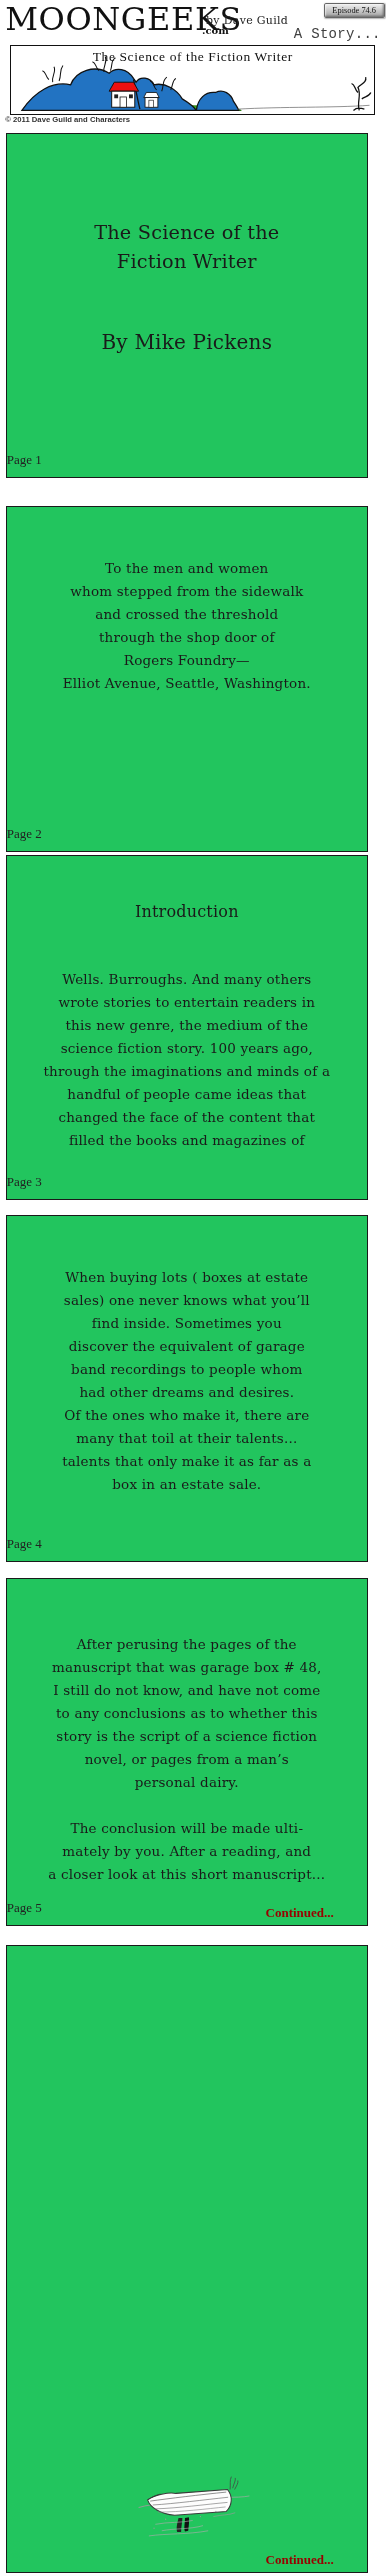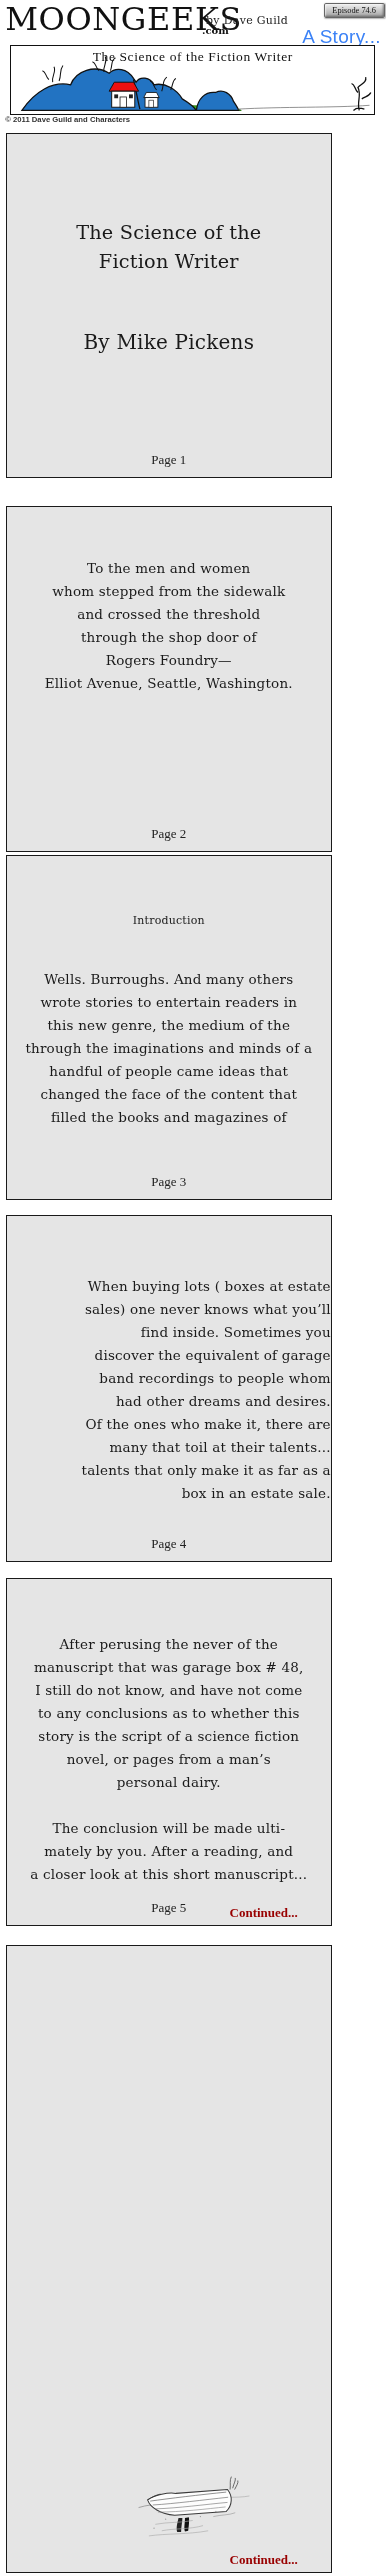--- a/index.html
+++ b/index.html
@@ -12,55 +12,55 @@
   .logo-by{position:absolute;left:206px;top:14px;font-family:"DejaVu Serif",serif;
            font-size:11px;color:#222;letter-spacing:0.3px;}
   .logo-com{position:absolute;left:202px;top:25px;font-family:"DejaVu Serif",serif;
             font-weight:bold;font-size:10px;color:#111;}
   .episode-badge{position:absolute;right:1.3px;top:3.2px;width:59px;height:13px;
             background:linear-gradient(180deg,#f0f0f0 0%,#cccccc 45%,#a3a3a3 100%);
             border:0.6px solid #666;border-radius:1.9px;
             box-shadow:inset -1.3px -1.3px 1.9px rgba(0,0,0,.35), inset 0.6px 0.6px 1.3px rgba(255,255,255,.9), 0.6px 0.6px 1.3px rgba(0,0,0,.3);
             font-family:"Liberation Serif",serif;font-size:8.4px;color:#111;
             text-align:center;line-height:13px;cursor:pointer;}
-  .story-label{position:absolute;right:5.2px;top:26px;font-family:Liberation Sans, sans-serif;
-            font-size:19px;color:#3b82f6;letter-spacing:0.3px;}
+  .story-label{position:absolute;right:5.2px;top:26px;font-family:Liberation Mono, monospace;
+            font-size:14px;color:#404040;letter-spacing:0.3px;}
   .title-box{position:absolute;left:10.3px;top:45px;width:365px;height:70px;
             border:1.3px solid #111;background:#fff;box-sizing:border-box;}
   .title-text{position:absolute;left:0;right:0;top:2.6px;text-align:center;
             font-family:"Liberation Serif",serif;font-size:13.5px;letter-spacing:0.6px;color:#111;}
   .header-art{position:absolute;left:0.6px;bottom:0.6px;}
   .copyright{position:absolute;left:5.2px;top:115px;font-family:"Liberation Sans",sans-serif;
             font-size:7.7px;font-weight:bold;color:#333;}
 
   
-  .panel{position:absolute;left:5.8px;width:326px;border:1.3px solid #1a1a1a;background:#e5e5e5;
+  .panel{position:absolute;left:5.8px;width:362px;border:1.3px solid #1a1a1a;background:#22c55e;
          box-sizing:border-box;}
   .panel1{top:133px;height:345px;}
   .panel2{top:506px;height:346px;}
   .panel3{top:855px;height:345px;}
   .panel4{top:1215px;height:347px;}
   .panel5{top:1578px;height:348px;}
   .panel6{top:1945px;height:628px;}
 
   .pap{font-family:"DejaVu Serif",serif;color:#1a1a1a;letter-spacing:0.2px;}
   .centerblock{position:absolute;left:0;right:0;text-align:center;}
   .body-text{font-size:13.5px;line-height:23px;}
   .body-text-tight{font-size:13.5px;line-height:23px;}
 
   .p1-title{top:84px;font-size:19.3px;line-height:29px;}
   .p1-byline{top:196px;font-size:20px;}
-  .p3-heading{top:46px;font-size:11px;margin-top:12px;}
+  .p3-heading{top:46px;font-size:16px;}
   .p2-body{top:50px;}
   .p3-body{top:112px;}
-  .p4-body{top:59px;text-align:right;}
+  .p4-body{top:50px;}
   .p5-para1{top:54px;}
   .p5-para2{top:238px;}
 
-  .page-label{position:absolute;left:0;right:0;bottom:9px;text-align:center;
+  .page-label{position:absolute;left:0;right:0;bottom:9px;
               font-family:"Liberation Serif",serif;font-size:13px;color:#222;}
   .continued{position:absolute;right:33px;bottom:4.5px;font-family:"Liberation Serif",serif;
              font-weight:bold;font-size:13px;color:#990000;}
   .boat-art{position:absolute;left:129px;top:528px;}
 </style>
 </head>
 <body>
 
 <div class="page">
 
@@ -124,20 +124,21 @@
     </div>
     <div class="page-label">Page 2</div>
   </section>
 
   <section class="panel panel3">
     <div class="centerblock pap p3-heading">Introduction</div>
     <div class="centerblock pap body-text p3-body">
       <div>Wells. Burroughs. And many others</div>
       <div>wrote stories to entertain readers in</div>
       <div>this new genre, the medium of the</div>
+      <div>science fiction story. 100 years ago,</div>
       <div>through the imaginations and minds of a</div>
       <div>handful of people came ideas that</div>
       <div>changed the face of the content that</div>
       <div>filled the books and magazines of</div>
     </div>
     <div class="page-label">Page 3</div>
   </section>
 
   <section class="panel panel4">
     <div class="centerblock pap body-text-tight p4-body">
@@ -150,21 +151,21 @@
       <div>Of the ones who make it, there are</div>
       <div>many that toil at their talents...</div>
       <div>talents that only make it as far as a</div>
       <div>box in an estate sale.</div>
     </div>
     <div class="page-label">Page 4</div>
   </section>
 
   <section class="panel panel5">
     <div class="centerblock pap body-text-tight p5-para1">
-      <div>After perusing the never of the</div>
+      <div>After perusing the pages of the</div>
       <div>manuscript that was garage box # 48,</div>
       <div>I still do not know, and have not come</div>
       <div>to any conclusions as to whether this</div>
       <div>story is the script of a science fiction</div>
       <div>novel, or pages from a man’s</div>
       <div>personal dairy.</div>
     </div>
     <div class="centerblock pap body-text p5-para2">
       <div>The conclusion will be made ulti-</div>
       <div>mately by you. After a reading, and</div>

